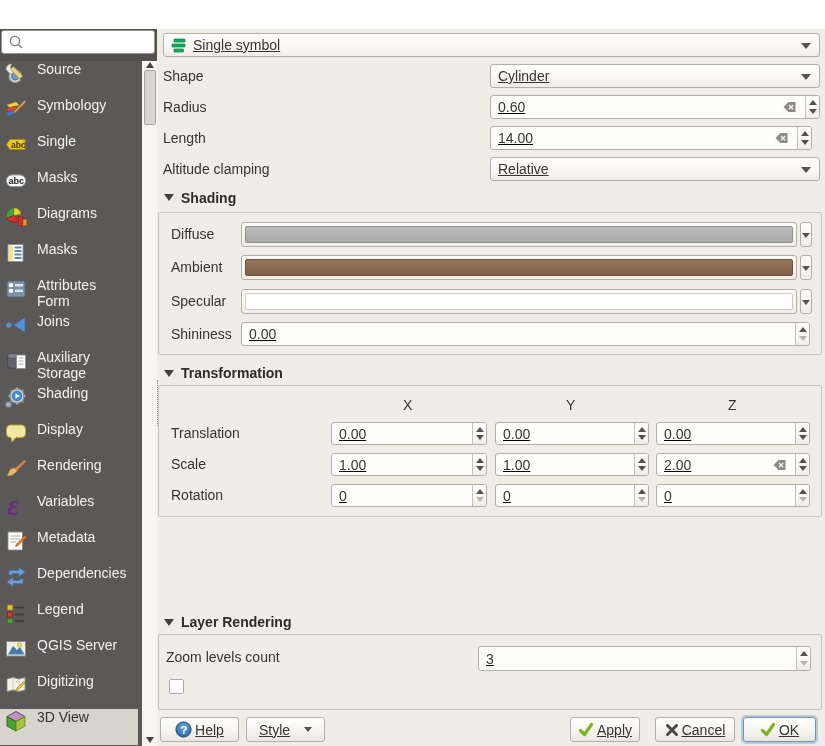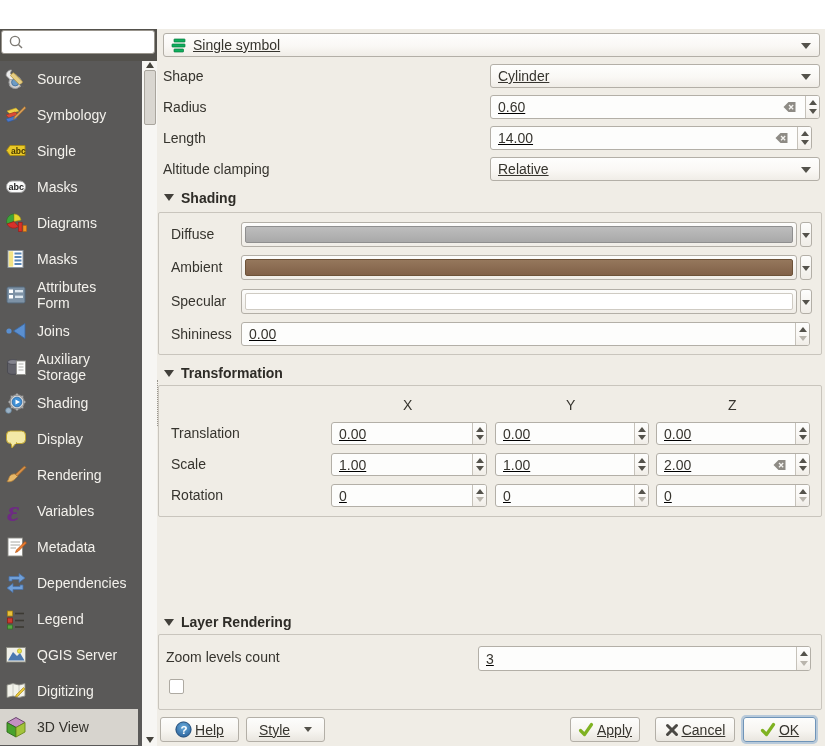--- a/index.html
+++ b/index.html
@@ -18,21 +18,21 @@
   #closebtn:before, #closebtn:after { content:""; position:absolute; left:3px; top:6.6px;
     width:9px; height:1.8px; background:#47391b; }
   #closebtn:before { transform:rotate(45deg); }
   #closebtn:after { transform:rotate(-45deg); }
 
   
   #leftcol { position:absolute; left:0; top:29px; width:157px; height:717px; background:#53514c; }
   #search { position:absolute; left:1px; top:30px; width:154px; height:24px; background:#ffffff;
     border:1px solid #98948c; border-radius:3px; }
   #list { position:absolute; left:0; top:61px; width:142px; height:685px; background:#5a5958; }
-  .it { position:absolute; left:0; width:138px; height:36px; display:flex; align-items:center;
+  .it { position:absolute; left:0; width:138px; height:36px; display:flex; 
     color:#f3f1ec; font-size:14px; }
   .it svg { margin-left:4px; width:24px; height:24px; flex:none; }
   .it span { margin-left:9px; line-height:16px; }
   .it.sel { background:#d7d4ce; color:#33312c; }
 
   
   #sbar { position:absolute; left:142px; top:61px; width:15px; height:685px; background:#f7f6f3; }
   #sthumb { position:absolute; left:1.5px; top:9px; width:12px; height:55px; background:#d9d6d0;
     border:1px solid #a9a59d; border-radius:2px; }
   .sarr { position:absolute; left:3.5px; width:0; height:0; }

